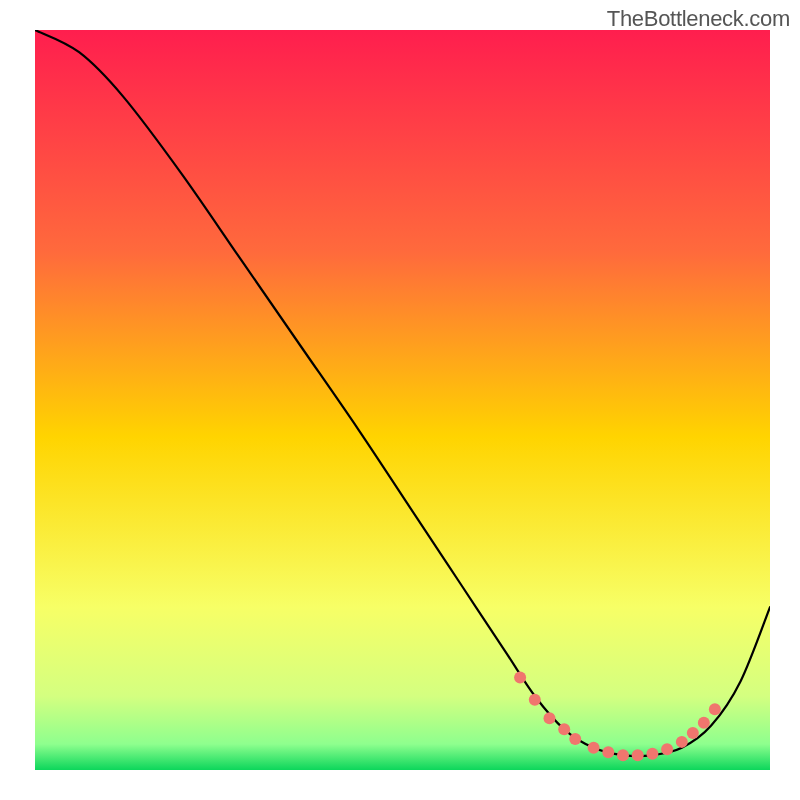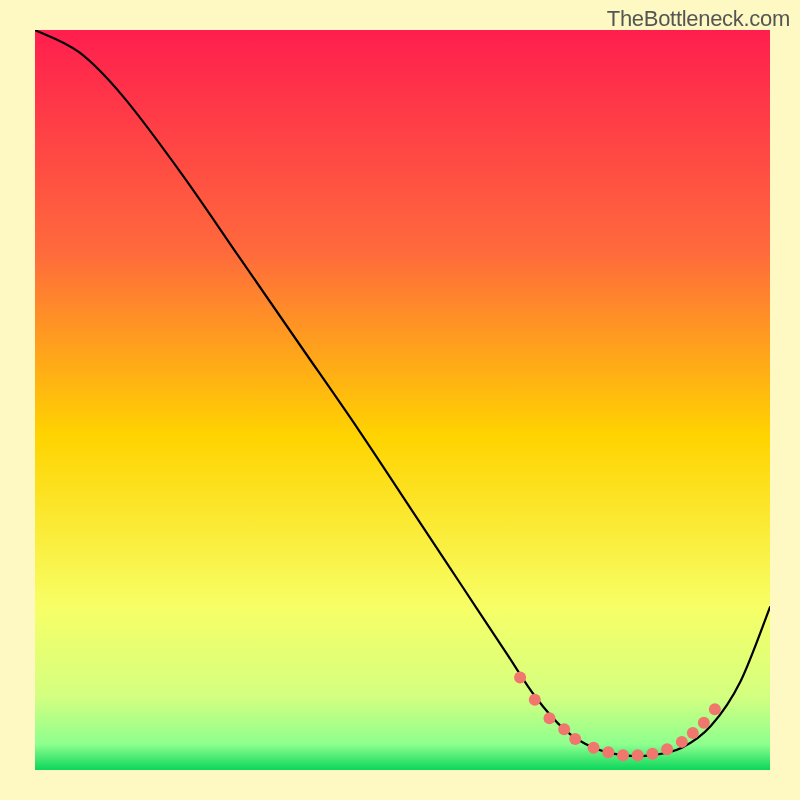--- a/index.html
+++ b/index.html
@@ -1,17 +1,17 @@
 <!DOCTYPE html>
 <html><head>
 <meta charset="utf-8">
 <style>
   * { margin: 0; padding: 0; box-sizing: border-box; }
   html, body { width: 800px; height: 800px; background: #000; overflow: hidden; }
-  .root { position: relative; width: 800px; height: 800px; background: #fef9c3; }
+  .root { position: relative; width: 800px; height: 800px; background: #ffffff; }
   .watermark {
     position: absolute;
     top: 6px;
     right: 10px;
     color: #555;
     font-family: Arial, Helvetica, sans-serif;
     font-size: 22px;
     font-weight: 500;
     letter-spacing: -0.3px;
     z-index: 10;

